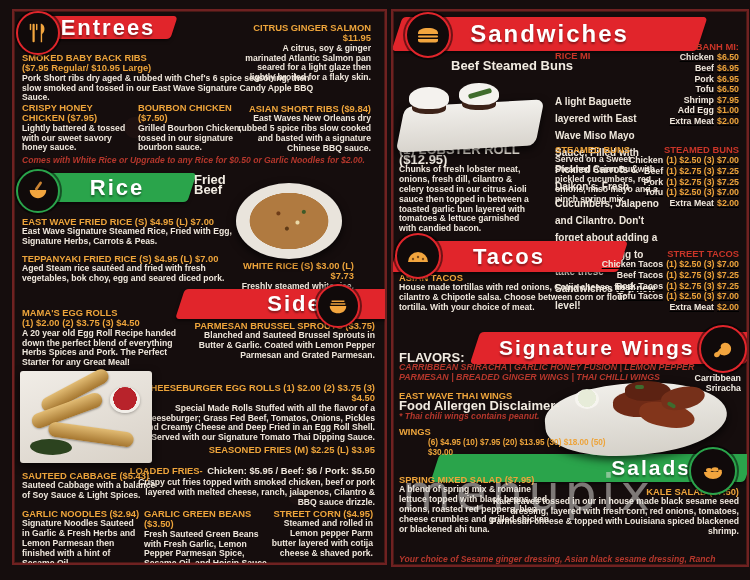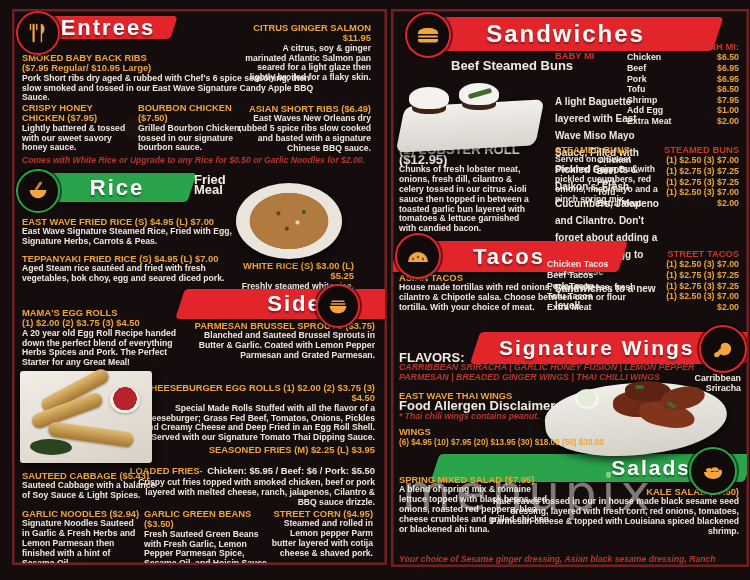--- a/index.html
+++ b/index.html
@@ -25,21 +25,21 @@
   .icon-circle{position:absolute;border-radius:50%;background:#100a0a;display:flex;align-items:center;justify-content:center;z-index:5;box-shadow:0 0 0 2px rgba(0,0,0,.5);}
   .ring-red{border:2px solid #e1252b;}
   .ring-green{border:2px solid #2aa44b;}
   
   .iname{color:#eda43b;font-weight:bold;font-size:9.4px;line-height:10.4px;}
   .idesc{color:#efe7dc;font-weight:bold;font-size:8.6px;line-height:9.8px;}
   .redh{color:#c93528;font-weight:bold;font-size:9.4px;line-height:10.4px;}
   .redtxt{color:#b5372c;font-weight:bold;font-size:8.6px;line-height:9.8px;font-style:italic;}
   .whiteh{color:#f2ece2;font-weight:bold;font-size:13px;line-height:10.2px;}
   .ralign{text-align:right;}
-  .prow{display:flex;justify-content:space-between;gap:3px;font-size:8.8px;line-height:10.6px;font-weight:bold;}
+  .prow{display:flex;justify-content:flex-end;gap:3px;font-size:8.8px;line-height:10.6px;font-weight:bold;text-decoration:underline;}
   .pn{color:#efe7dc;}
   .pp{color:#eda43b;}
   
   .photo{position:absolute;z-index:1;}
   #fried-rice-photo{border-radius:50%;
     background-image:
       radial-gradient(circle at 40% 40%, #6e3c18 0 1.5px, rgba(0,0,0,0) 2.5px),
       radial-gradient(circle at 58% 52%, #ead9a8 0 1.5px, rgba(0,0,0,0) 2.5px),
       radial-gradient(circle at 48% 60%, #5f3a16 0 1.5px, rgba(0,0,0,0) 2.5px),
       radial-gradient(circle at 64% 38%, #3f5a28 0 1.5px, rgba(0,0,0,0) 2.5px),
@@ -102,53 +102,53 @@
       <div class="iname">CRISPY HONEY CHICKEN ($7.95)</div>
       <div class="idesc">Lightly battered &amp; tossed with our sweet savory honey sauce.</div>
     </div>
 
     <div class="abs" style="left:124px;top:92px;width:110px;">
       <div class="iname">BOURBON CHICKEN ($7.50)</div>
       <div class="idesc">Grilled Bourbon Chicken, tossed in our signature bourbon sauce.</div>
     </div>
 
     <div class="abs ralign" style="right:14px;top:93px;width:142px;">
-      <div class="iname">ASIAN SHORT RIBS ($6.49)</div>
+      <div class="iname">ASIAN SHORT RIBS ($9.84)</div>
       <div class="idesc">East Waves New Orleans dry rubbed 5 spice ribs slow cooked and basted with a signature Chinese BBQ sauce.</div>
     </div>
 
     <div class="abs redtxt" style="left:8px;top:145px;width:354px;">Comes with White Rice or Upgrade to any Rice for $0.50 or Garlic Noodles for $2.00.</div>
 
     <div class="icon-circle ring-green" style="left:2px;top:158px;width:40px;height:40px;">
       <svg width="22" height="22" viewBox="0 0 24 24">
           <g fill="#f2a53e">
         <path d="M3 11h18c0 5-4 9-9 9s-9-4-9-9z"></path>
         <rect x="11" y="1" width="3" height="11" rx="1.5" transform="rotate(35 12.5 6.5)" fill="#c98232"></rect>
       </g>
         </svg>
     </div>
     <div class="banner green" style="left:28px;top:162px;width:150px;height:29px;">
       <div class="banner-skew"></div>
       <div class="banner-label" style="font-size:22px;">Rice</div>
     </div>
-    <div class="abs whiteh" style="left:180px;top:164px;width:55px;">Fried Meal</div>
+    <div class="abs whiteh" style="left:180px;top:164px;width:55px;">Fried Beef</div>
     <div id="fried-rice-photo" class="photo" style="left:222px;top:172px;width:106px;height:76px;"></div>
 
     <div class="abs" style="left:8px;top:206px;width:218px;">
       <div class="iname">EAST WAVE FRIED RICE (S) $4.95 (L) $7.00</div>
       <div class="idesc">East Wave Signature Steamed Rice, Fried with Egg, Signature Herbs, Carrots &amp; Peas.</div>
     </div>
 
     <div class="abs" style="left:8px;top:243px;width:228px;">
       <div class="iname">TEPPANYAKI FRIED RICE (S) $4.95 (L) $7.00</div>
       <div class="idesc">Aged Steam rice sautéed and fried with fresh vegetables, bok choy, egg and seared diced pork.</div>
     </div>
 
     <div class="abs ralign" style="left:208px;top:250px;width:132px;">
-      <div class="iname">WHITE RICE (S) $3.00 (L) $5.25</div>
+      <div class="iname">WHITE RICE (S) $3.00 (L) $7.73</div>
       <div class="idesc">Freshly steamed white rice.</div>
     </div>
 
     <div class="banner red" style="left:166px;top:278px;width:214px;height:30px;">
       <div class="banner-skew"></div>
       <div class="banner-label label-right" style="font-size:22px;">Sides</div>
     </div>
     <div class="icon-circle ring-red" style="left:302px;top:273px;width:40px;height:40px;">
       <svg width="22" height="22" viewBox="0 0 24 24">
           <g fill="#f2a53e">
@@ -209,21 +209,21 @@
     </div>
 
     <div class="abs ralign" style="right:12px;top:498px;width:106px;">
       <div class="iname">STREET CORN ($4.95)</div>
       <div class="idesc">Steamed and rolled in Lemon pepper Parm butter layered with cotija cheese &amp; shaved pork.</div>
     </div>
   </div>
 
   <div id="right-page" class="page">
 
-    <div class="banner red" style="left:20px;top:6px;width:305px;height:34px;">
+    <div class="banner red" style="left:4px;top:6px;width:305px;height:34px;">
       <div class="banner-skew"></div>
       <div class="banner-label" style="font-size:24px;">Sandwiches</div>
     </div>
     <div class="icon-circle ring-red" style="left:12px;top:1px;width:42px;height:42px;">
       <svg width="24" height="24" viewBox="0 0 24 24">
           <g fill="#f2a53e">
         <path d="M2 10c0-3 4-5 10-5s10 2 10 5v1H2z"></path>
         <rect x="2" y="12.5" width="20" height="2" rx="1"></rect>
         <path d="M2 16h20v1.5c0 1-1 2-2.5 2h-15C3 19.5 2 18.5 2 17.5z"></path>
       </g>
@@ -239,21 +239,21 @@
           <div class="bun-top"></div>
       </div>
       <div class="bun" style="left:66px;top:10px;">
         <div class="bun-fill"></div>
           <div class="bun-top"></div>
           <div class="chili"></div>
       </div>
     </div>
 
     <div class="abs" style="left:162px;top:40px;width:108px;">
-      <div class="redh">BABY MI</div>
+      <div class="redh">RICE MI</div>
       <div class="idesc" style="font-size:10px;line-height:17px;margin-top:32px;">A light Baguette layered with East Wave Miso Mayo Sauce, Filled with Pickled Carrots &amp; Daikon's, Fresh Cucumbers, Jalapeno and Cilantro. Don't forget about adding a Sunny Side Egg to take these Sandwiches to a new level!</div>
     </div>
 
     <div class="abs" style="right:8px;top:31px;width:112px;">
       <div class="redh ralign">BANH MI:</div>
       <div class="prow">
           <span class="pn">Chicken</span>
           <span class="pp">$6.50</span>
         </div>
       <div class="prow">
@@ -375,21 +375,21 @@
     <div class="abs" style="left:6px;top:342px;width:300px;z-index:3;">
       <div class="whiteh">FLAVORS:</div>
       <div class="redtxt" style="font-size:8.8px;">CARRIBBEAN SRIRACHA | GARLIC HONEY FUSION | LEMON PEPPER PARMESAN | BREADED GINGER WINGS | THAI CHILLI WINGS</div>
     </div>
 
     <div class="abs" style="left:6px;top:380px;width:210px;z-index:3;">
       <div class="iname">EAST WAVE THAI WINGS</div>
       <div class="whiteh">Food Allergen Disclaimer-</div>
       <div class="redtxt">* Thai chili wings contains peanut.</div>
       <div class="iname" style="margin-top:6px;">WINGS</div>
-      <div class="iname" style="font-size:8.2px;">(6) $4.95 (10) $7.95 (20) $13.95 (30) $18.00 (50) $30.00</div>
+      <div class="iname" style="font-size:8.2px;margin-left:29px;">(6) $4.95 (10) $7.95 (20) $13.95 (30) $18.00 (50) $30.00</div>
     </div>
 
     <div class="photo" style="left:142px;top:352px;width:205px;height:108px;">
       <div class="wings-plate"></div>
       <div class="dip"></div>
       <div class="wing-blob" style="left:78px;top:28px;width:60px;height:26px;background:#6f2a16;"></div>
       <div class="wing-blob" style="left:104px;top:40px;width:56px;height:24px;background:#82351b;transform:rotate(10deg);"></div>
       <div class="wing-blob" style="left:90px;top:18px;width:46px;height:20px;background:#5c2212;"></div>
       <div class="wing-blob" style="left:126px;top:24px;width:44px;height:22px;background:#76301a;transform:rotate(-12deg);"></div>
       <div class="garn" style="left:100px;top:22px;"></div>

